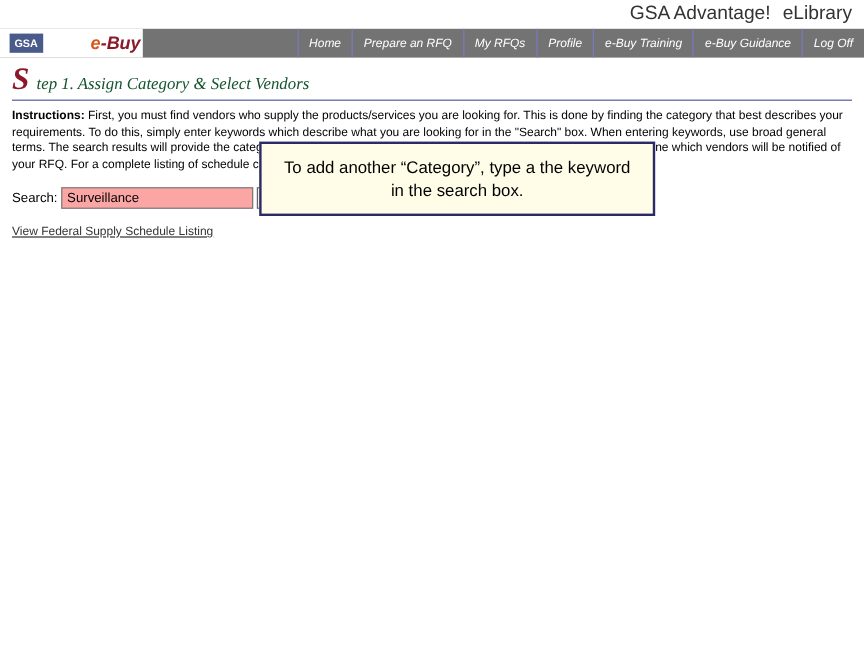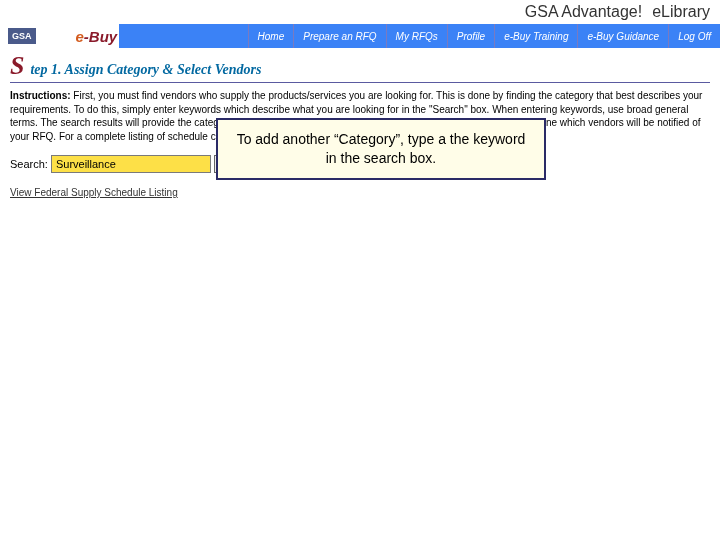--- a/index.html
+++ b/index.html
@@ -17,21 +17,21 @@
     display: flex;
     justify-content: flex-end;
     gap: 10px;
     padding: 3px 10px 3px 0;
     font-size: 16px;
   }
   .top-links span { color: #333; cursor: default; }
   .header-bar {
     display: flex;
     align-items: stretch;
-    background: #3b82f6;
+    background: #737373;
     height: 24px;
   }
   .logo-block {
     display: flex;
     align-items: center;
     background: #fff;
     padding: 0 2px 0 8px;
     height: 24px;
   }
   .gsa-square {
@@ -76,22 +76,21 @@
     font-style: italic;
     font-size: 26px;
     color: #8a1a2a;
     font-weight: bold;
     line-height: 0.8;
   }
   .step-rest {
     font-family: "Times New Roman", serif;
     font-style: italic;
     font-size: 14px;
-    color: #0369a1;
-    font-weight: bold;
+    color: #14532d;
   }
   .divider {
     border-top: 1px solid #5a5aa0;
     margin: 0 10px 6px 10px;
   }
   .instructions {
     padding: 0 10px 8px 10px;
     font-size: 10px;
     line-height: 1.35;
   }
@@ -102,21 +101,21 @@
     gap: 3px;
     padding: 4px 10px 10px 10px;
   }
   .search-label { font-size: 11px; }
   .search-input {
     border: 1px solid #7a7a7a;
     height: 18px;
     width: 160px;
     font-size: 11px;
     padding: 1px 4px;
-    background: #fde047;
+    background: #fca5a5;
   }
   .go-btn {
     border: 1px solid #666;
     height: 18px;
     font-size: 10px;
     padding: 0 6px;
     background: #eee;
     cursor: pointer;
   }
   .listing-link {

